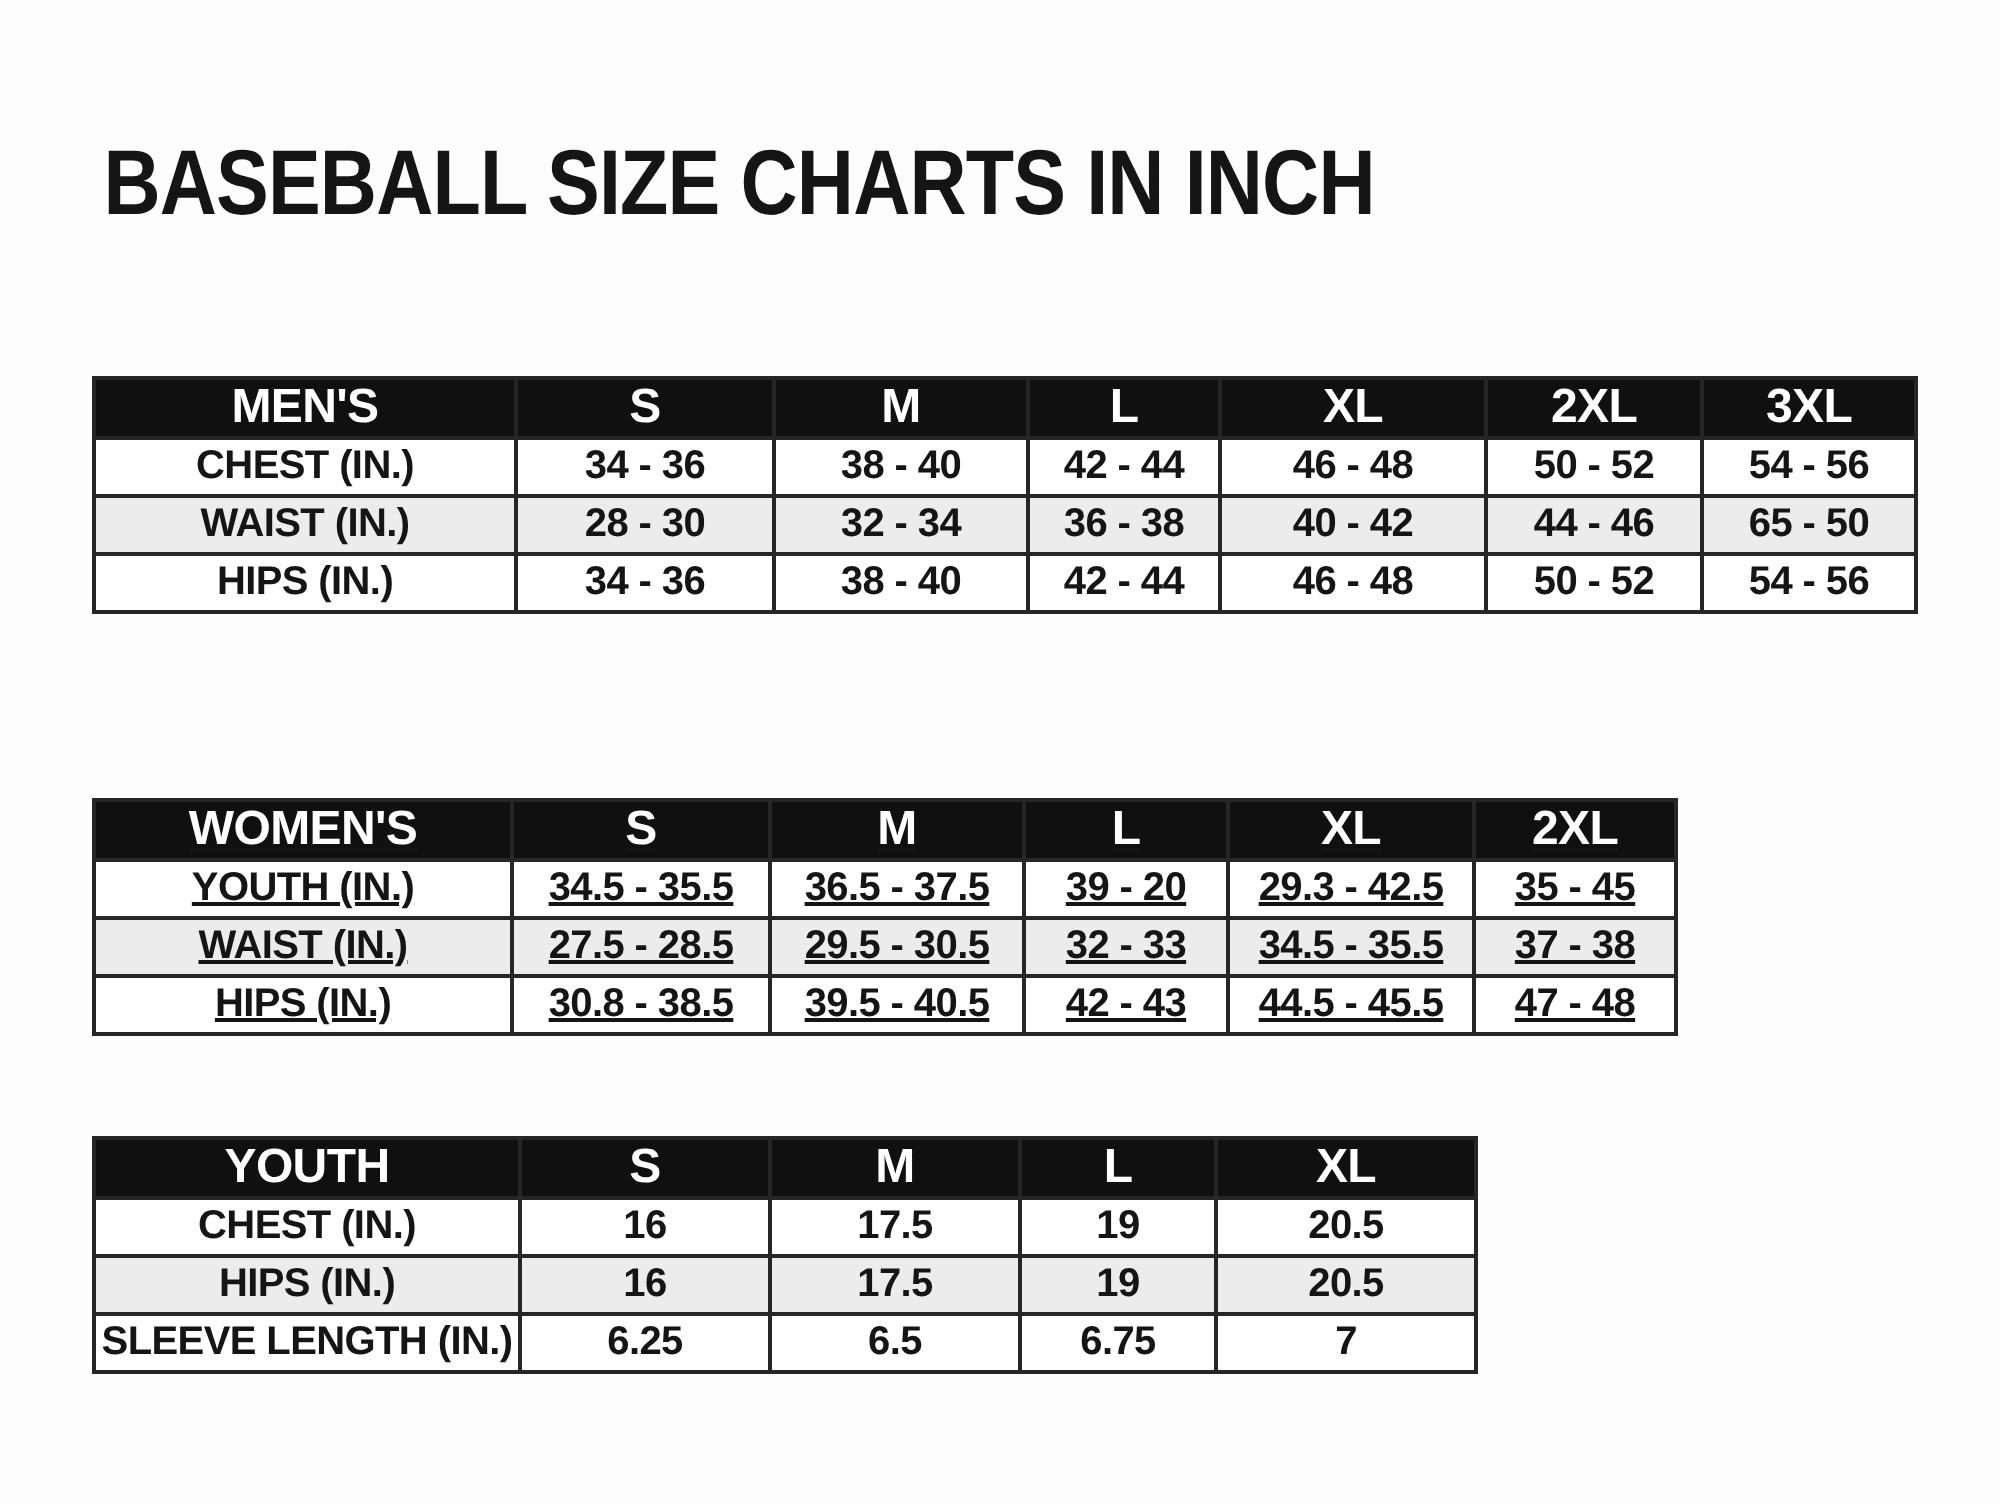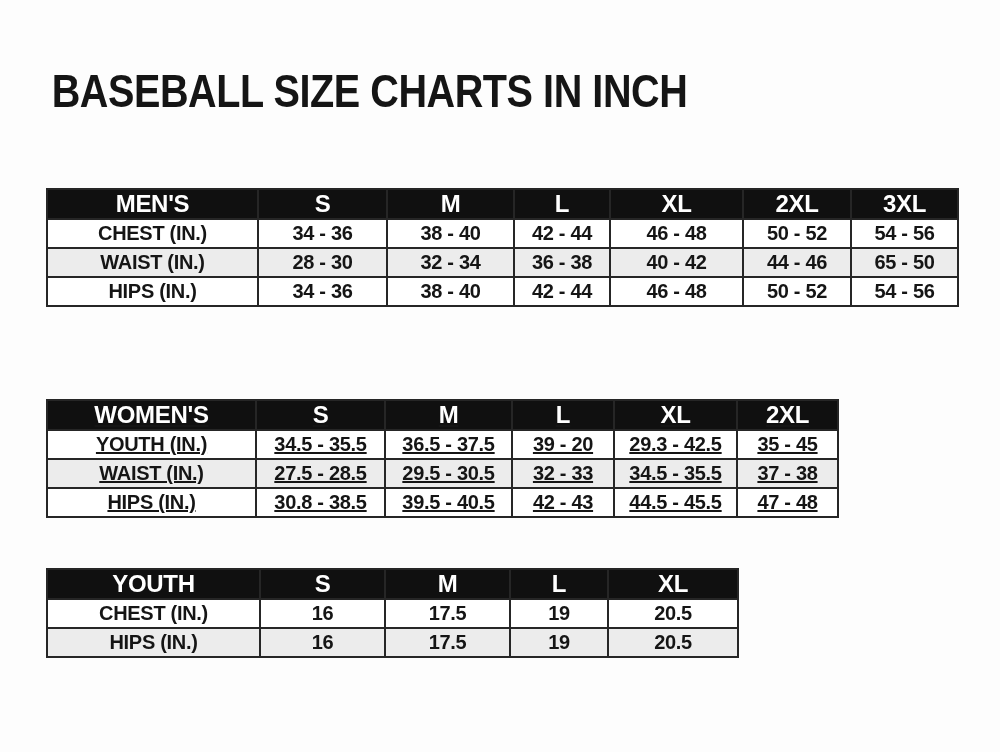--- a/index.html
+++ b/index.html
@@ -196,14 +196,21 @@
         <td>19</td>
         <td>20.5</td>
       </tr>
       <tr>
         <th>HIPS (IN.)</th>
         <td>16</td>
         <td>17.5</td>
         <td>19</td>
         <td>20.5</td>
       </tr>
+      <tr>
+        <th>SLEEVE LENGTH (IN.)</th>
+        <td>6.25</td>
+        <td>6.5</td>
+        <td>6.75</td>
+        <td>7</td>
+      </tr>
     </tbody>
 </table>
 
 </body></html>

